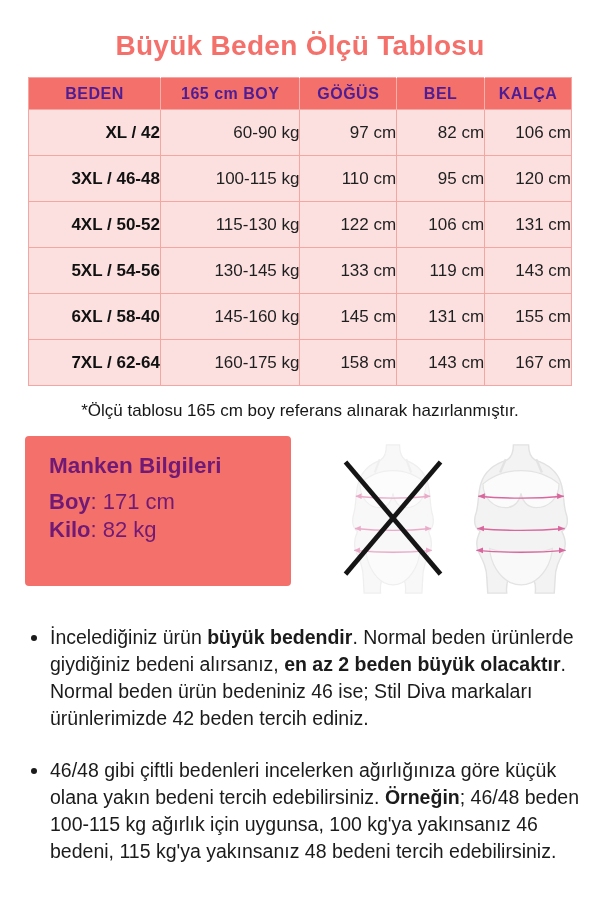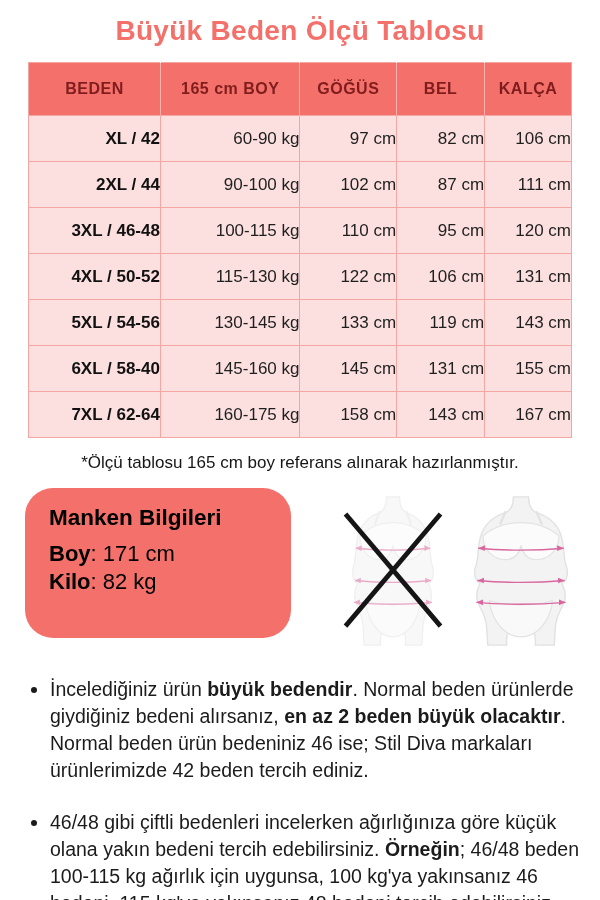--- a/index.html
+++ b/index.html
@@ -9,41 +9,41 @@
     --measure:#d9679e;
     --ink:#1c1c1c;
   }
   *{margin:0;padding:0;box-sizing:border-box;}
   html,body{background:#fff;}
   body{width:600px;height:900px;overflow:hidden;font-family:"Liberation Sans",sans-serif;color:var(--ink);}
   .page{width:600px;height:900px;background:#fff;position:relative;}
 
   .title{
     text-align:center;
-    padding-top:15px;
+    padding-top:30px;
     margin-bottom:15px;
     font-size:28px;
     font-weight:800;
     letter-spacing:.3px;
     color:var(--accent);
   }
 
   table.size-table{
     width:544px;
     margin:0 auto;
     border-collapse:collapse;
     table-layout:fixed;
   }
   table.size-table th{
     background:var(--accent);
-    color:#7f1d1d;
+    color:#4c1d95;
     font-size:16px;
     font-weight:700;
     letter-spacing:.5px;
-    height:53px;
+    height:32px;
     text-align:center;
     border-left:1px solid rgba(255,255,255,.45);
   }
   table.size-table th:first-child{border-left:none;}
   table.size-table td{
     background:var(--row-bg);
     border:1px solid var(--tbl-border);
     height:46px;
     text-align:right;
     font-size:17px;
@@ -59,22 +59,22 @@
     margin-top:15px;
   }
 
   .model-row{
     display:flex;
     align-items:flex-start;
     margin:15px 22px 0 25px;
   }
   .model-box{
     background:var(--accent);
-    color:#000000;
-    border-radius:28px;
+    color:#701a75;
+    border-radius:4px;
     width:266px;
     min-height:150px;
     padding:17px 24px 28px;
   }
   .model-title{font-size:22.5px;font-weight:800;margin-bottom:9px;}
   .model-line{font-size:22px;line-height:28px;font-weight:400;}
   .b{font-weight:800;}
 
   .figures{
     display:flex;
@@ -117,27 +117,20 @@
         <th>KALÇA</th>
       </tr>
     </thead>
     <tbody>
       <tr>
         <td class="size-col">XL / 42</td>
         <td>60-90 kg</td>
         <td>97 cm</td>
         <td>82 cm</td>
         <td>106 cm</td>
-      </tr>
-      <tr>
-        <td class="size-col">2XL / 44</td>
-        <td>90-100 kg</td>
-        <td>102 cm</td>
-        <td>87 cm</td>
-        <td>111 cm</td>
       </tr>
       <tr>
         <td class="size-col">3XL / 46-48</td>
         <td>100-115 kg</td>
         <td>110 cm</td>
         <td>95 cm</td>
         <td>120 cm</td>
       </tr>
       <tr>
         <td class="size-col">4XL / 50-52</td>

